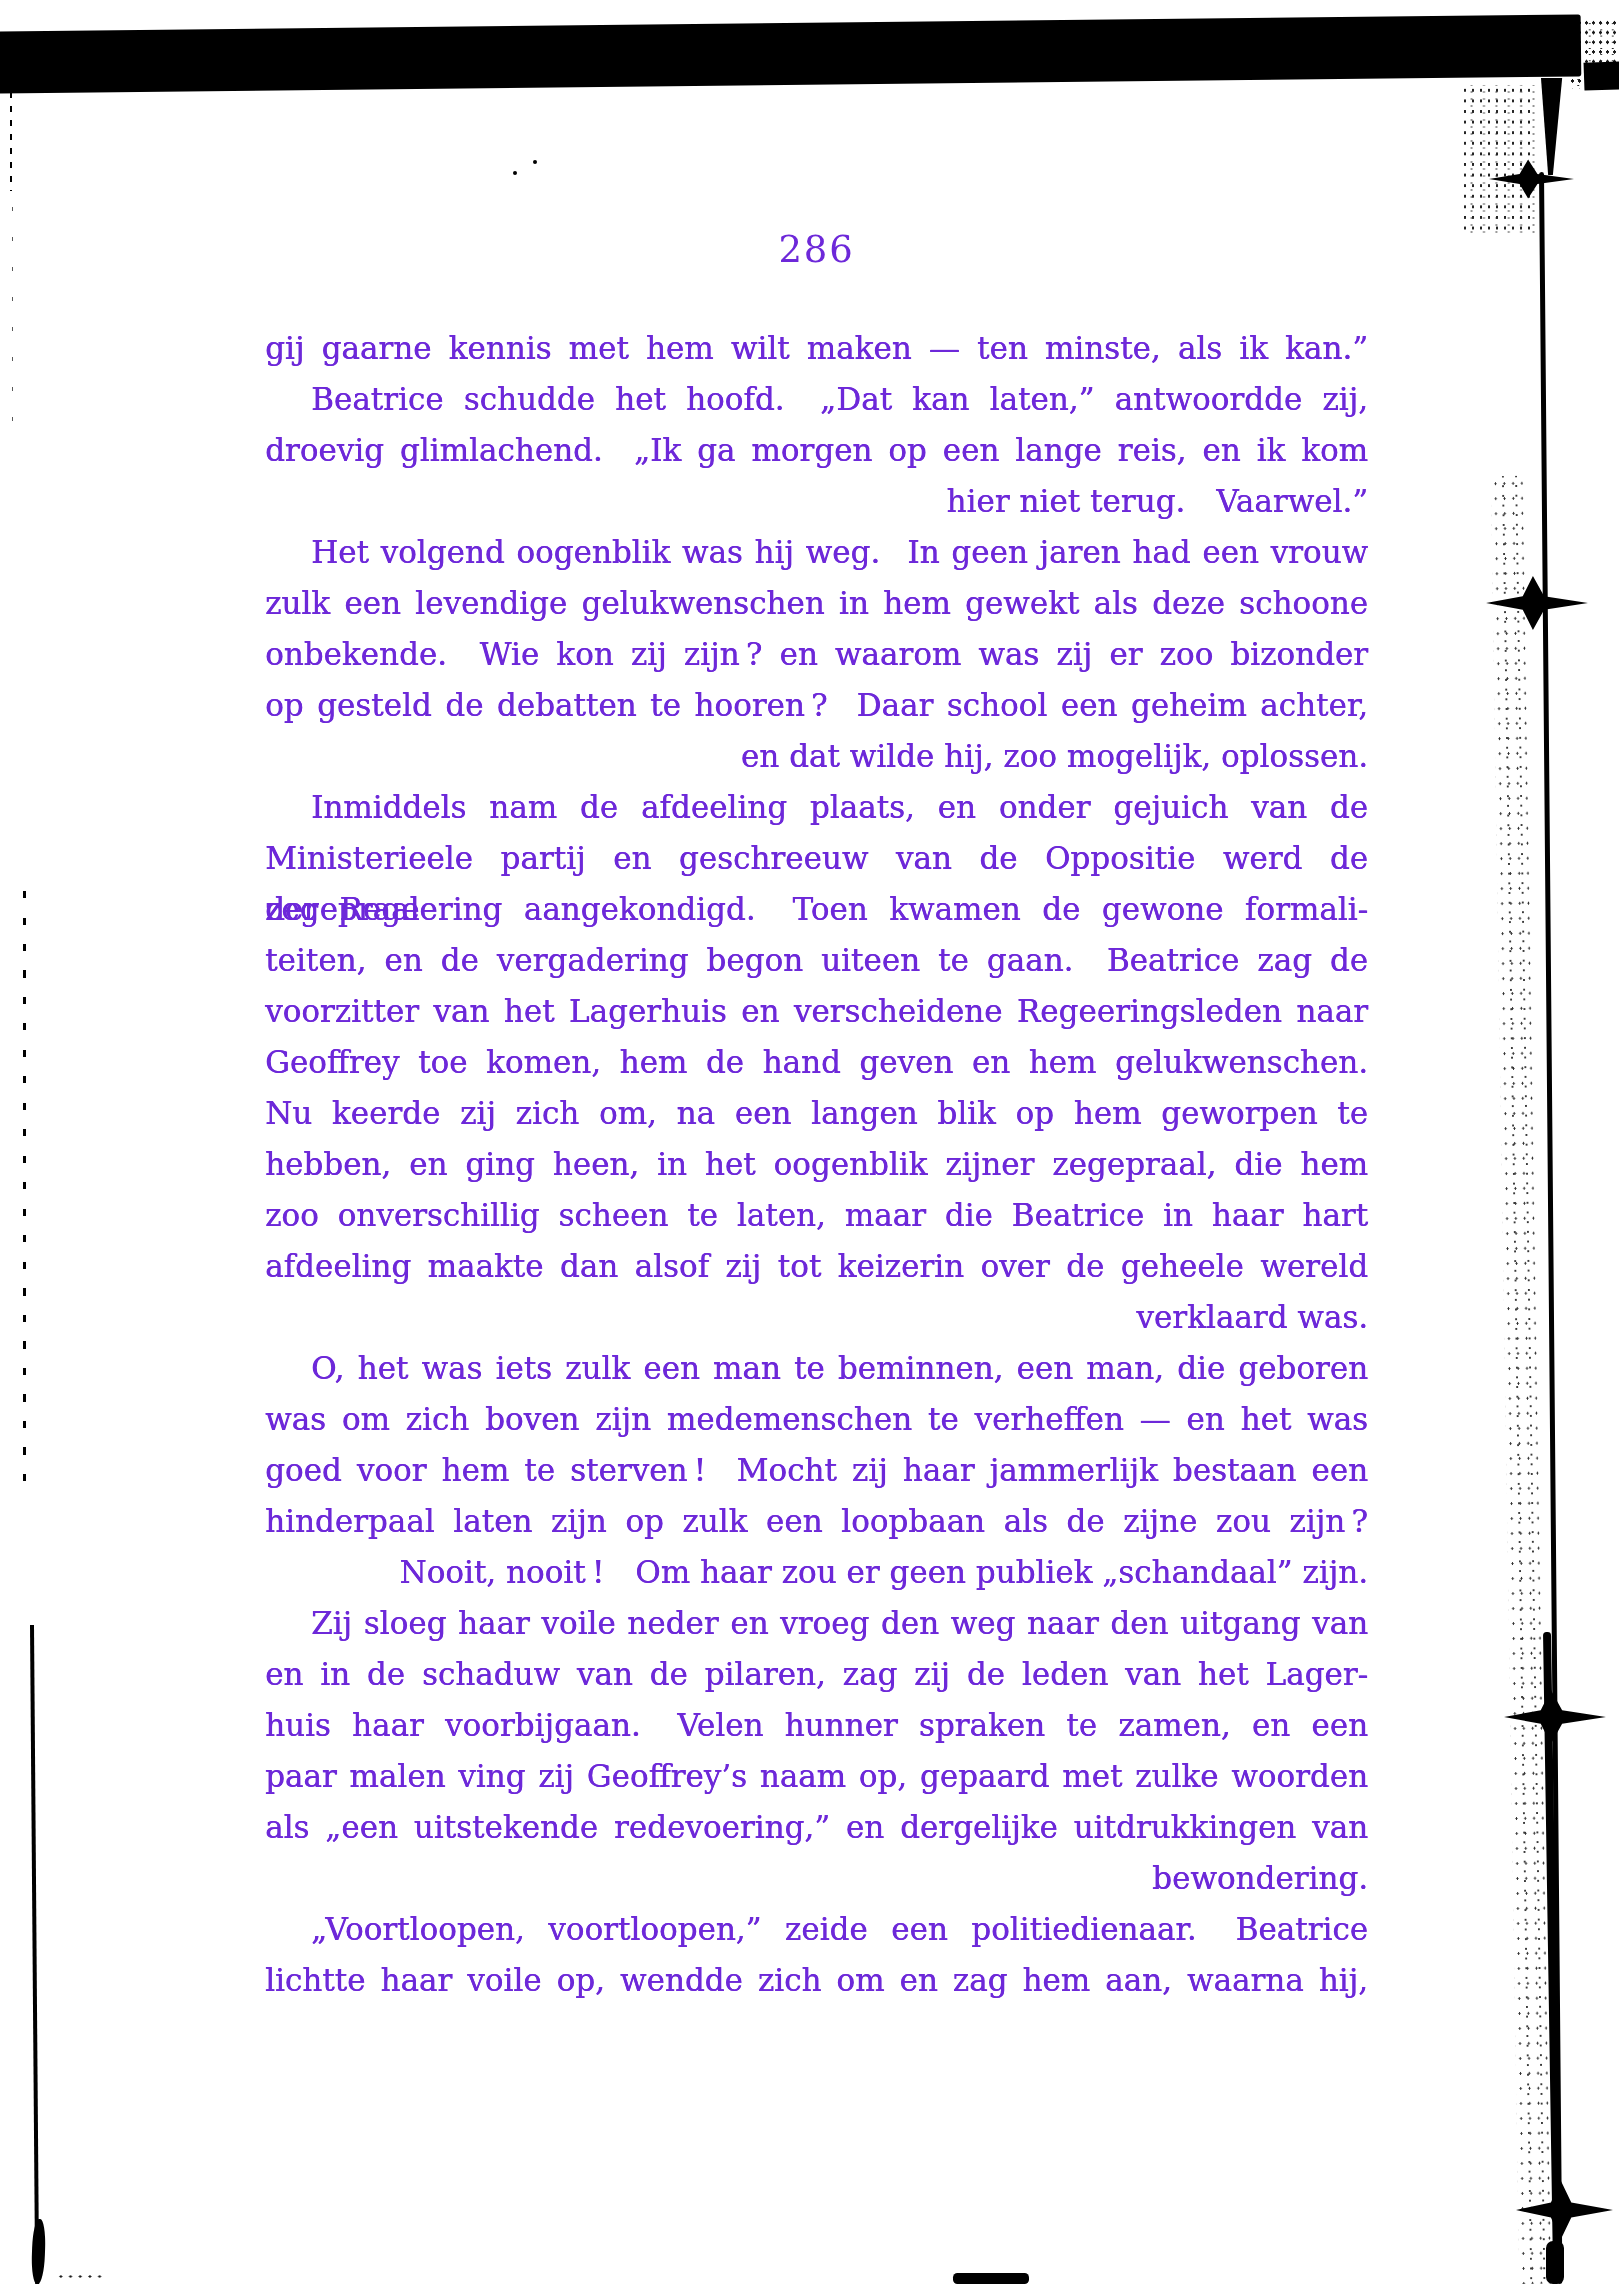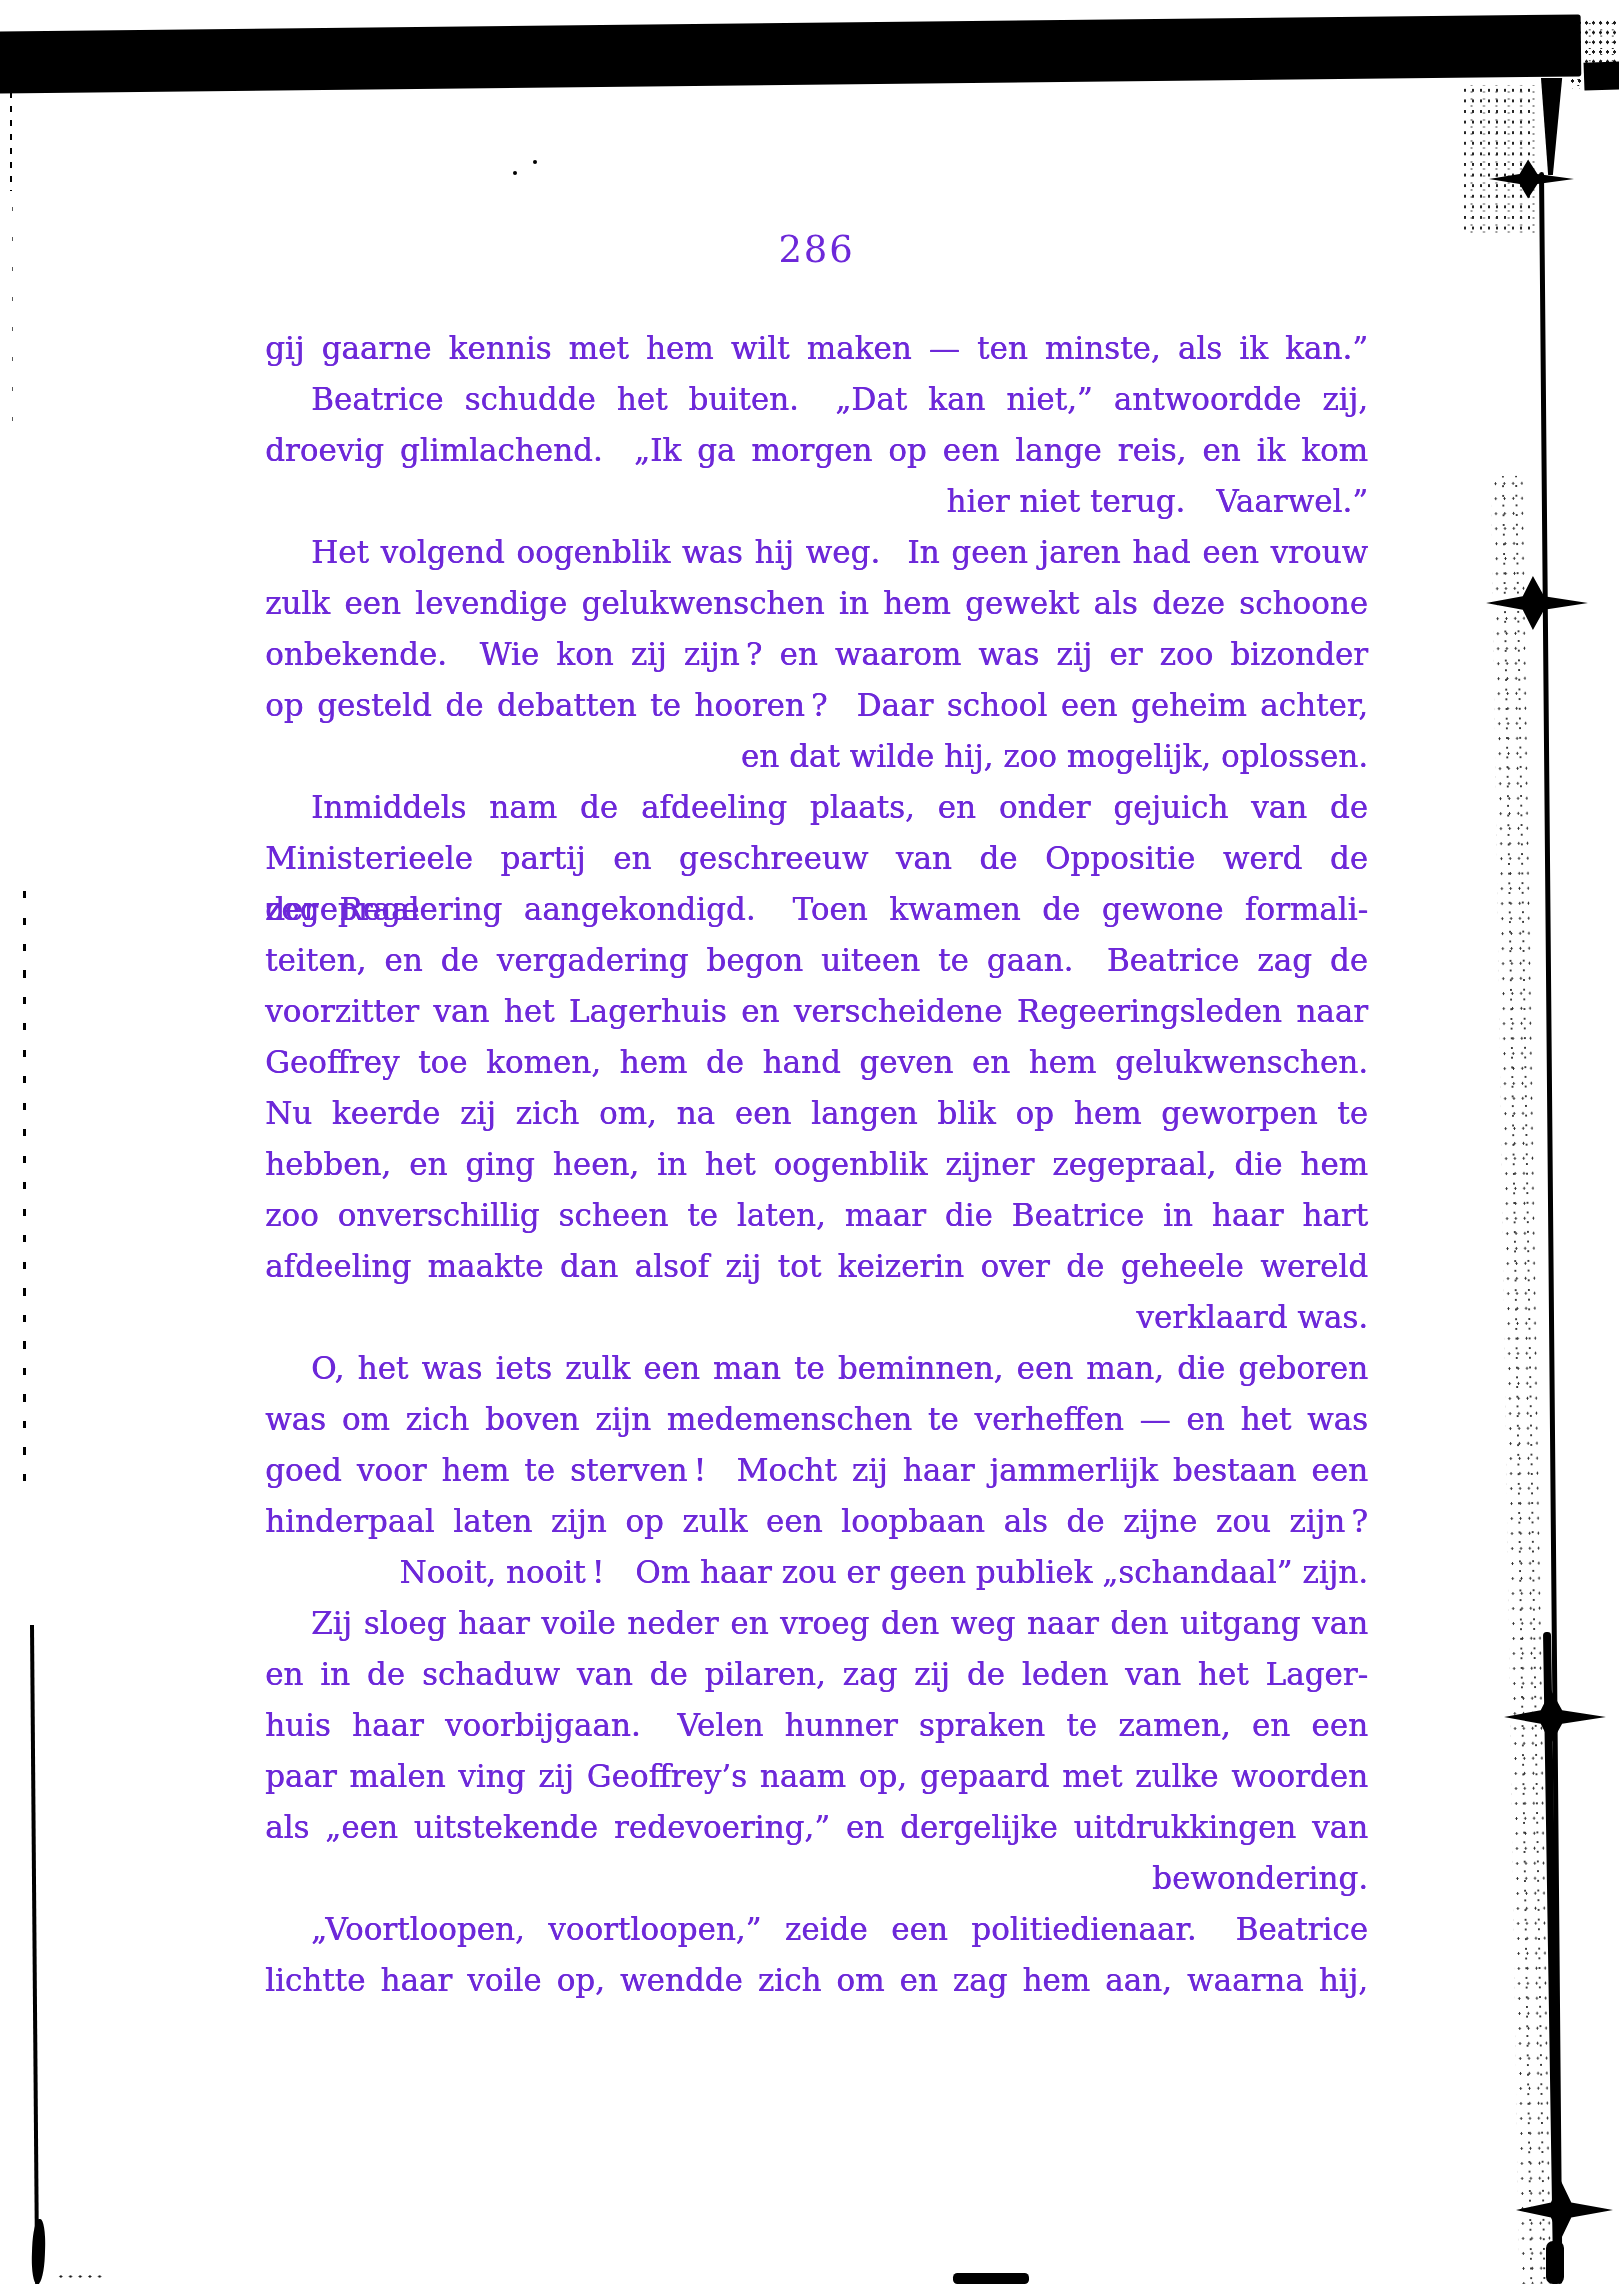--- a/index.html
+++ b/index.html
@@ -101,21 +101,21 @@
   <div class="art lblob"></div>
   <div class="art bottom-dash-left"></div>
   <div class="art bottom-dash-center"></div>
   <div class="art dot dot1"></div>
   <div class="art dot dot2"></div>
 
   <div class="page-number">286</div>
 
   <div class="page-text">
     <div class="ln j">gij gaarne kennis met hem wilt maken — ten minste, als ik kan.”</div>
-    <div class="ln j ind">Beatrice schudde het buiten.  „Dat kan niet,” antwoordde zij,</div>
+    <div class="ln j ind">Beatrice schudde het hoofd.  „Dat kan laten,” antwoordde zij,</div>
     <div class="ln j">droevig glimlachend.  „Ik ga morgen op een lange reis, en ik kom</div>
     <div class="ln end">hier niet terug. Vaarwel.”</div>
     <div class="ln j ind">Het volgend oogenblik was hij weg.  In geen jaren had een vrouw</div>
     <div class="ln j">zulk een levendige gelukwenschen in hem gewekt als deze schoone</div>
     <div class="ln j">onbekende.  Wie kon zij zijn ? en waarom was zij er zoo bizonder</div>
     <div class="ln j">op gesteld de debatten te hooren ?  Daar school een geheim achter,</div>
     <div class="ln end">en dat wilde hij, zoo mogelijk, oplossen.</div>
     <div class="ln j ind">Inmiddels nam de afdeeling plaats, en onder gejuich van de</div>
     <div class="ln j">Ministerieele partij en geschreeuw van de Oppositie werd de zegepraal</div>
     <div class="ln j">der Regeering aangekondigd.  Toen kwamen de gewone formali-</div>

